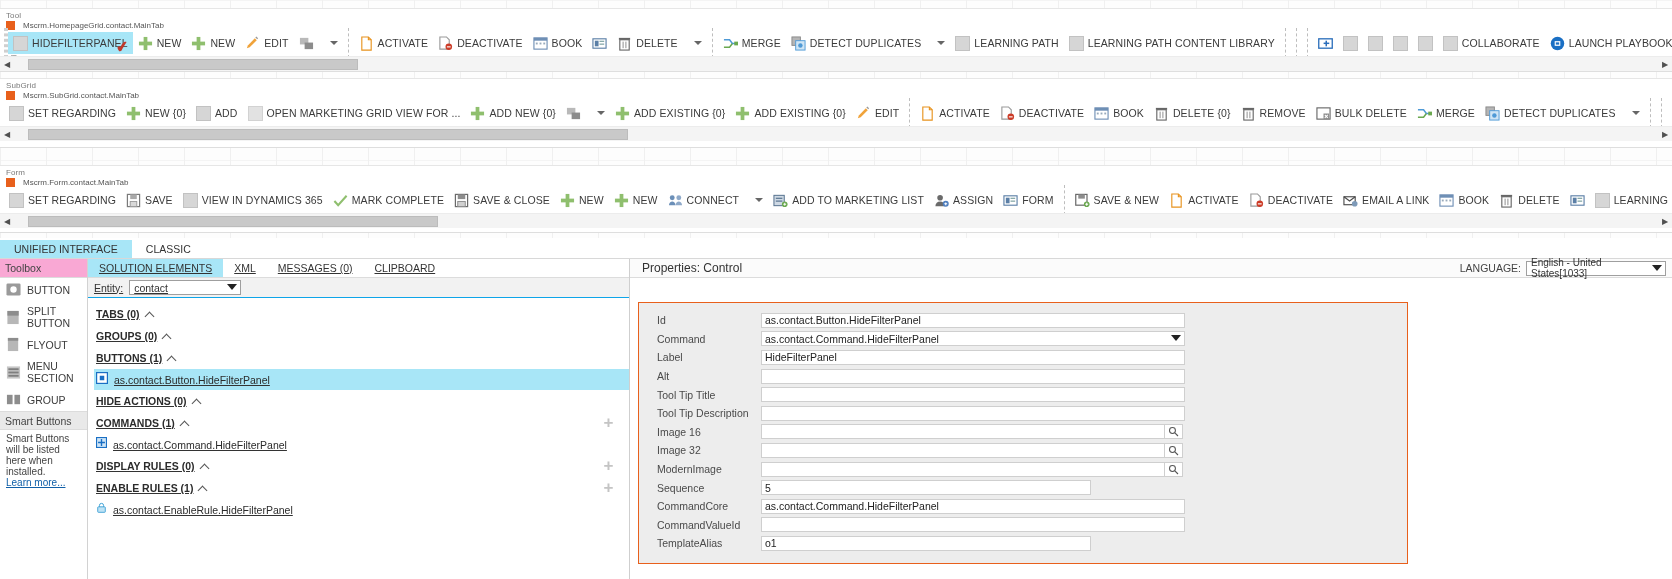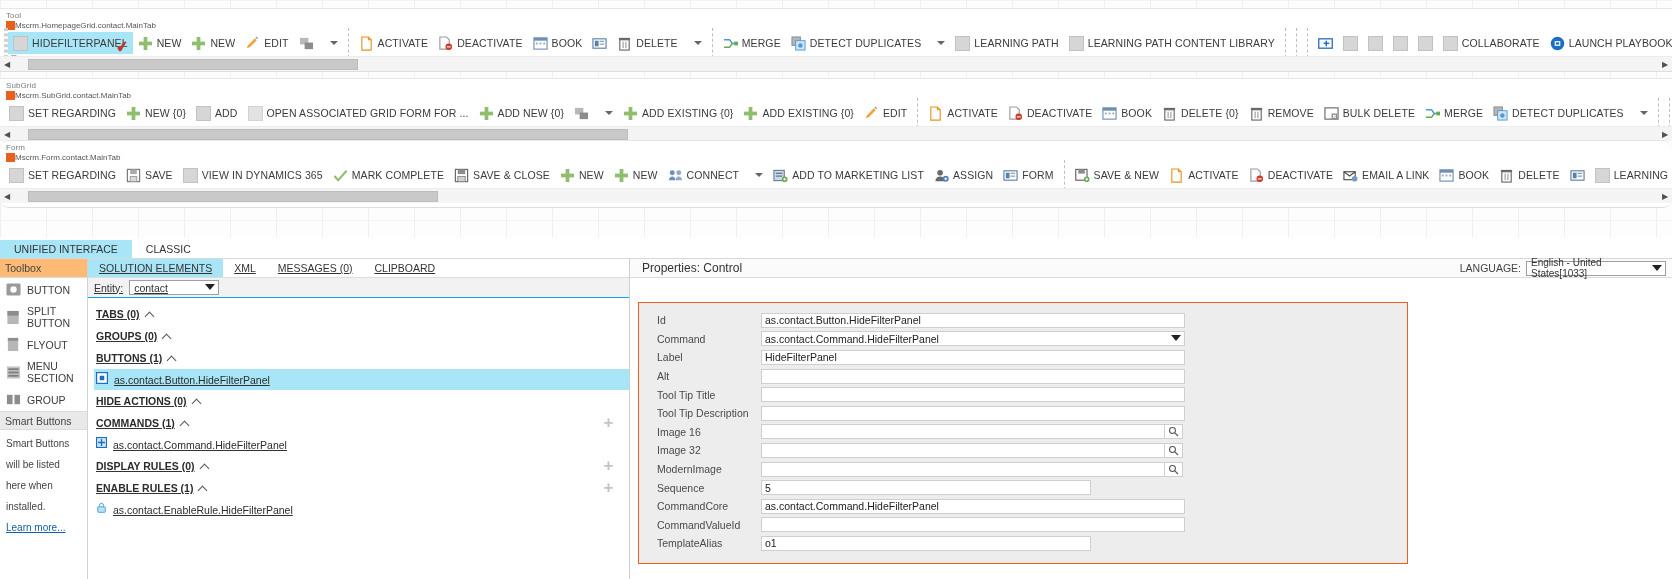--- a/index.html
+++ b/index.html
@@ -31,21 +31,21 @@
   .ribbon-block {
     position: absolute; left: 0; width: 1672px;
     background: #ffffff;
     border-top: 1px solid #e6e6e6;
     border-bottom: 1px solid #dedede;
   }
   .rb-title {
     font-size: 8px; color: #7a7a7a; padding: 2px 0 0 6px; letter-spacing: .1px;
   }
   .rb-sub {
-    display: flex; align-items: flex-end; gap: 0; padding-left: 6px; margin-top: 1px;
+    display: flex; align-items: flex-end; gap: 8px; padding-left: 6px; margin-top: 1px;
   }
   .rb-sub .swatch {
     width: 9px; height: 9px; background: #e8601c; display: inline-block;
   }
   .rb-sub .txt { font-size: 8px; color: #555; }
   .rb-strip {
     display: flex; align-items: center; height: 26px; padding-left: 4px;
     white-space: nowrap; position: relative;
   }
   .cmd {
@@ -114,47 +114,47 @@
   }
   .mode-tab.active { background: #a8e6f7; }
 
   
   .lower { position: absolute; left: 0; top: 259px; width: 1672px; height: 320px; display: flex; }
 
   .toolbox {
     width: 88px; flex: 0 0 88px; border-right: 1px solid #d2d2d2; background: #fff;
   }
   .panel-head {
-    background: #fdba74; border-bottom: 1px solid #dcdcdc;
+    background: #f9a8d4; border-bottom: 1px solid #dcdcdc;
     font-size: 10.5px; color: #444; padding: 3px 5px; height: 19px;
   }
   .tb-item {
     display: flex; align-items: center; gap: 6px; padding: 4px 6px; cursor: default;
   }
   .tb-item .lbl { font-size: 10.5px; color: #3b3b3b; }
-  .tb-note { font-size: 10px; color: #444; padding: 3px 6px; line-height: 21px; }
+  .tb-note { font-size: 10px; color: #444; padding: 3px 6px; line-height: 11px; }
   .tb-note a { color: #1160a8; }
 
   .center {
     width: 542px; flex: 0 0 542px; background: #fff;
     border-right: 1px solid #cfcfcf; display: flex; flex-direction: column;
     position: relative;
     text-decoration: underline;
   }
   .ctabs { display: flex; background: #fff; border-bottom: 1px solid #dcdcdc; height: 19px; }
   .ctab { padding: 0 11px; font-size: 10.5px; display:flex; align-items:center; color:#333; cursor: default; }
   .ctab.active { background: #a8e6f7; }
   .entity-row {
     display: flex; align-items: center; gap: 6px; padding: 3px 6px;
     background: #f2f2f2; border-bottom: 1px solid #0ea5e9; height: 20px;
   }
   .entity-row .lab { font-size: 10.5px; }
   .sel {
     position: relative; background: #fff; border: 1px solid #9f9f9f;
-    height: 15px; width: 90px; font-size: 10.5px; padding: 0 16px 0 4px;
+    height: 15px; width: 112px; font-size: 10.5px; padding: 0 16px 0 4px;
     display: flex; align-items: center;
   }
   .sel .chev {
     position: absolute; right: 3px; top: 3px;
     width: 0; height: 0; border-left: 5px solid transparent; border-right: 5px solid transparent;
     border-top: 6px solid #222;
   }
   .tree { padding: 5px 0 0 6px; overflow: hidden; flex: 1; }
   .tree-sect {
     display: flex; align-items: center; gap: 6px; padding: 5px 0 5px 2px; position: relative;
@@ -456,21 +456,21 @@
                 </svg>
               </span>
               <span class="lbl">NEW {0}</span>
             </div>
             <div class="cmd">
               <span class="ico box"></span>
               <span class="lbl">ADD</span>
             </div>
             <div class="cmd">
               <span class="ico boxlight"></span>
-              <span class="lbl">OPEN ASSOCIATED GRID FORM FOR ...</span>
+              <span class="lbl">OPEN MARKETING GRID VIEW FOR ...</span>
             </div>
             <div class="cmd">
               <span class="ico">
                 <svg width="15" height="15" viewBox="0 0 16 16">
                   <rect x="6" y="1" width="4" height="14" fill="#8fbf6e"></rect>
                   <rect x="1" y="6" width="14" height="4" fill="#8fbf6e"></rect>
                 </svg>
               </span>
               <span class="lbl">ADD NEW {0}</span>
             </div>
@@ -606,21 +606,21 @@
               <span>inv</span>
             </span>
             <div class="cmd"></div>
           </div>
           <div class="hscroll">
             <div class="arrow-l">◀</div>
             <div class="thumb" style="margin-left:14px;width:600px;"></div>
             <div class="arrow-r">▶</div>
           </div>
         </div>
-        <div class="ribbon-block" style="top: 140px; height: 68px; border-radius: 9px;">
+        <div class="ribbon-block" style="top: 165px; height: 68px;">
           <div class="rb-title">Form</div>
           <div class="rb-sub">
             <span class="swatch"></span>
             <span class="txt">Mscrm.Form.contact.MainTab</span>
           </div>
           <div class="rb-strip">
             <div class="cmd">
               <span class="ico box"></span>
               <span class="lbl">SET REGARDING</span>
             </div>

